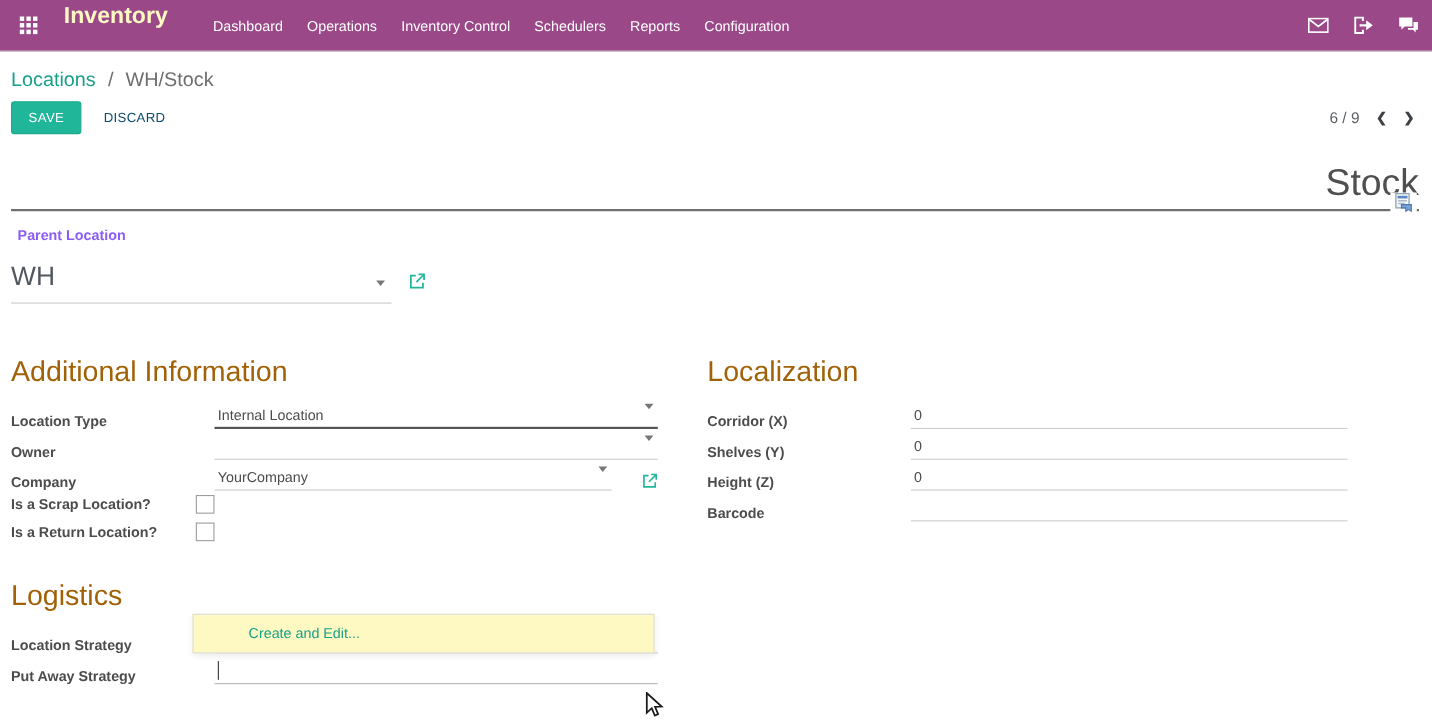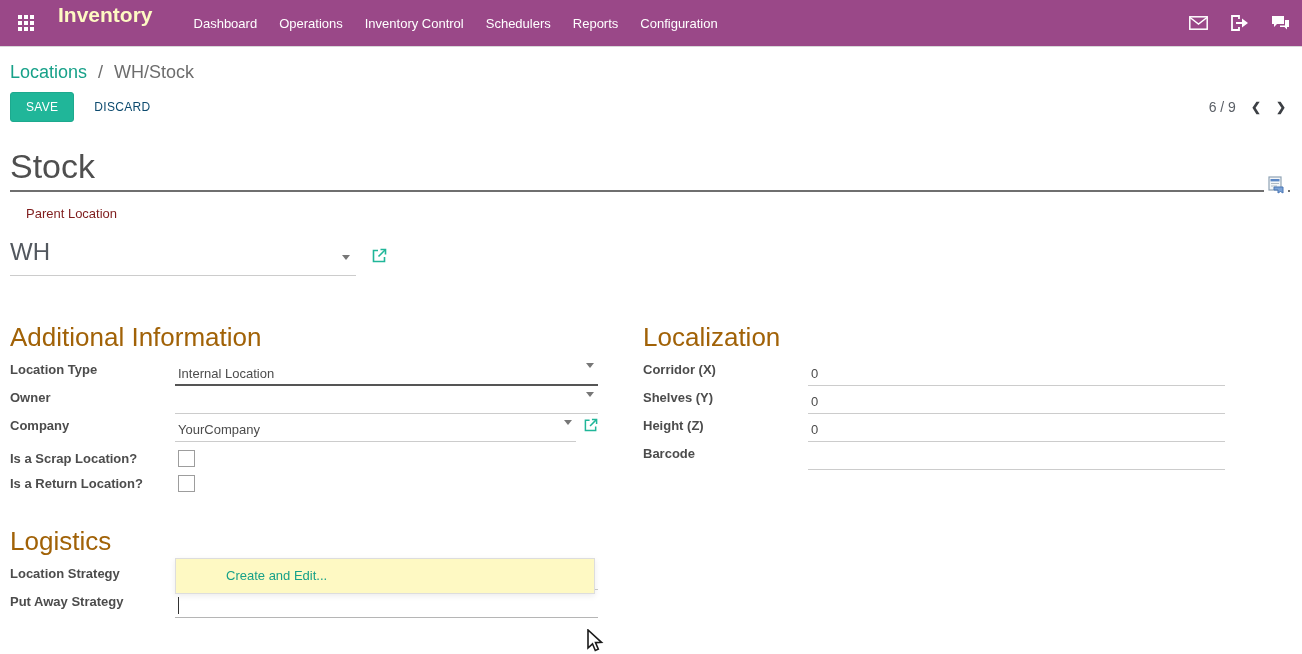--- a/index.html
+++ b/index.html
@@ -32,45 +32,45 @@
     font-size:12px; font-family:inherit; padding:7px 15px; letter-spacing:.3px; cursor:pointer;
   }
   .btn-discard {
     background:none; border:none; color:#0c4a6e; font-size:12px; font-family:inherit;
     margin-left:20px; letter-spacing:.3px; cursor:pointer;
   }
   .pager { margin-left:auto; display:flex; align-items:center; gap:15px; font-size:14px; color:#5a5f66; }
   .pager .chev { font-size:12px; color:#3c3f44; cursor:pointer; font-weight:bold; }
 
   
-  .title-block { margin:24px 12px 0 10px; border-bottom:2px solid #6f6f6f; position:relative; padding-bottom:4px; }
+  .title-block { margin:24px 12px 0 10px; border-bottom:2px solid #6f6f6f; position:relative; padding-bottom:4px;text-align:right; }
   .title-block h1 { font-size:34px; font-weight:400; color:#4f4f4f; line-height:40px; }
   .translate-icon { position:absolute; right:2px; bottom:-10px; background:#fff; padding:0 2px; cursor:pointer; }
 
-  .plabel { margin:14px 0 0 26px; font-size:13px; font-weight:normal; color:#7f1d1d; }
+  .plabel { margin:14px 0 0 16px; font-size:13px; font-weight:bold; color:#8b5cf6; }
 
   .wh-row { margin:16px 0 0 10px; display:flex; align-items:center; }
   .wh-field {
     width:346px; display:flex; align-items:flex-end; border-bottom:1px solid #ccc;
     padding-bottom:8px; cursor:pointer;
   }
   .wh-field .val { font-size:24px; color:#53585f; line-height:30px; }
   .caret {
     width:0; height:0; border:4px solid transparent; border-top:5px solid #777;
     display:inline-block; margin-bottom:3px;
   }
   .wh-field .caret { margin-left:auto; margin-right:6px; }
   .ext-link { margin-left:16px; margin-bottom:2px; cursor:pointer; display:inline-flex; }
 
   .columns { display:flex; margin:46px 12px 0 10px; }
   .col-left { width:588px; flex-shrink:0; }
   .col-right { width:582px; margin-left:45px; }
   h2.sec { font-size:26px; font-weight:400; color:#a16207; line-height:30px; margin-bottom:10px; }
 
-  .frow { display:flex; align-items:flex-start; height:28px; }
+  .frow { display:flex; align-items:flex-end; height:28px;gap:20px; }
   .flabel { width:165px; flex-shrink:0; font-size:13px; font-weight:bold; color:#4c4c4c; }
   .fvalue {
     flex:1; font-size:13px; color:#4c4c4c; border-bottom:1px solid #ccc;
     height:24px; display:flex; align-items:center; padding-left:3px; position:relative; cursor:text;
   }
   .fvalue.select { border-bottom:2px solid #555; cursor:pointer; }
   .fvalue .caret { position:absolute; right:4px; bottom:9px; }
   .frow .ext-link { margin-left:8px; }
 
   .cbrow { display:flex; align-items:center; height:25px; }

